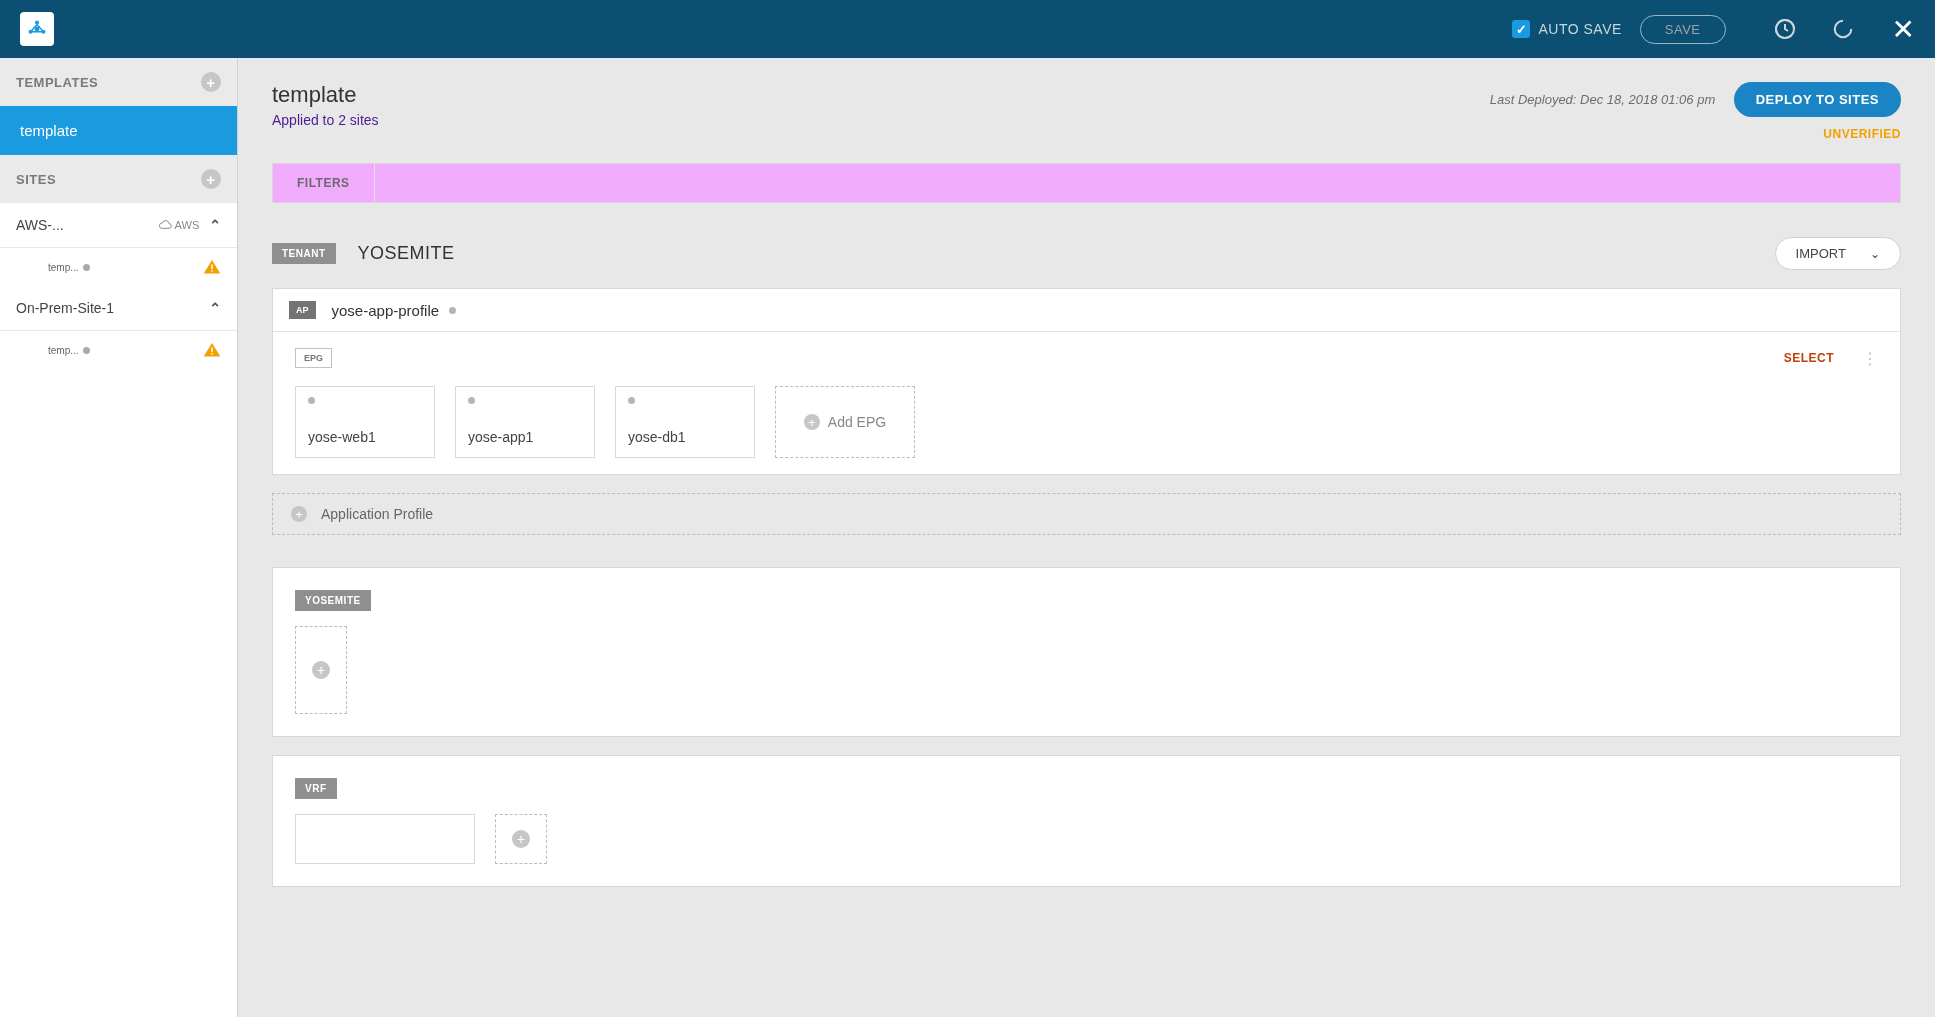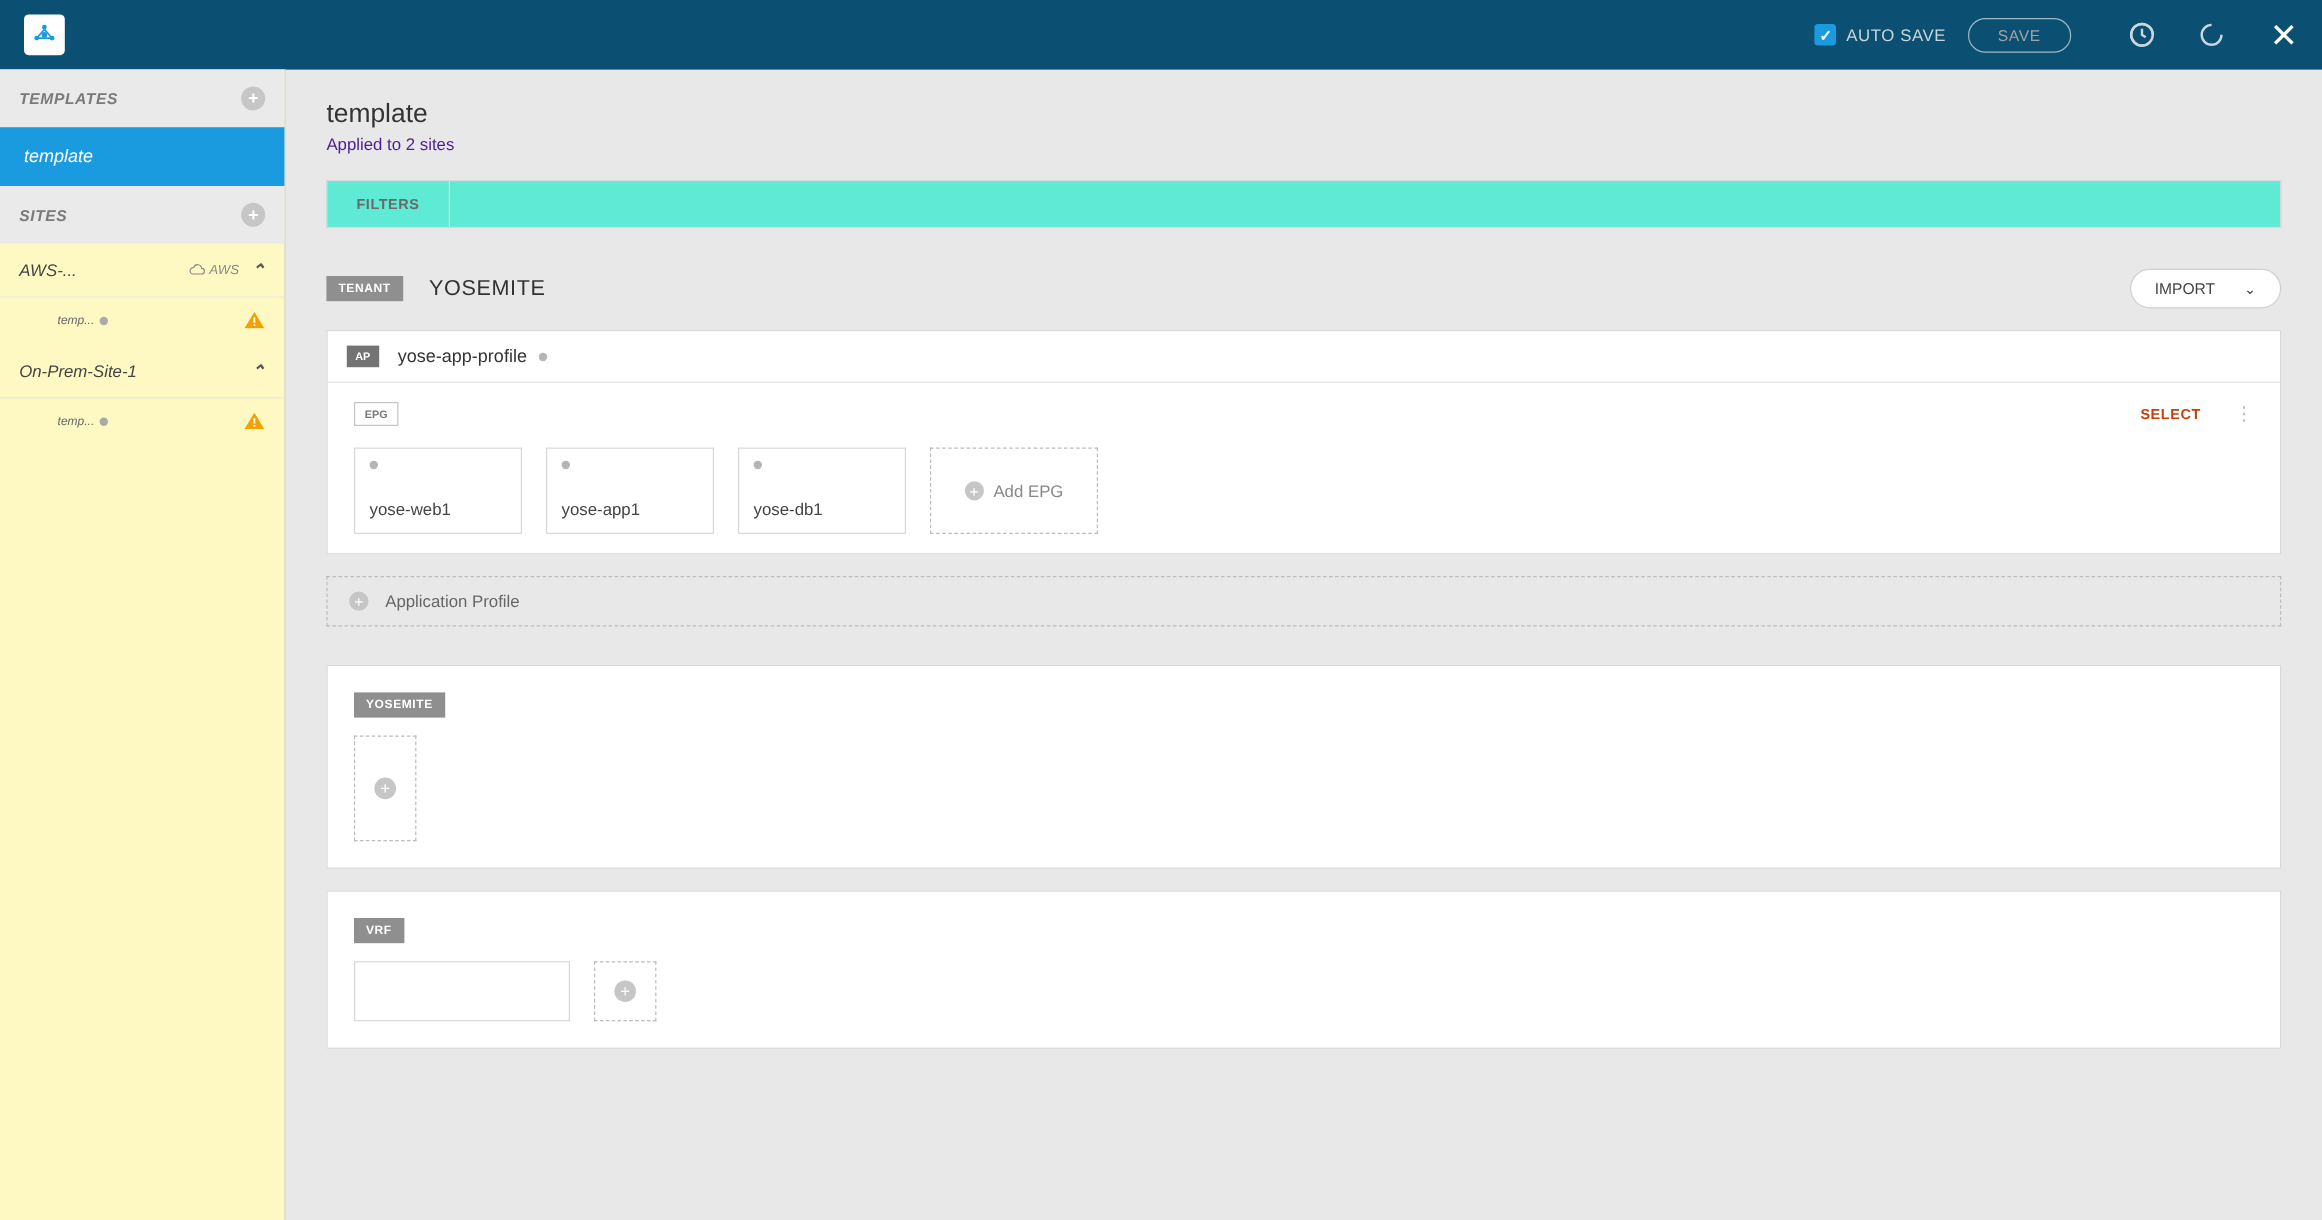--- a/index.html
+++ b/index.html
@@ -12,21 +12,21 @@
 .topbar-spacer { flex: 1; }
 .autosave { display: flex; align-items: center; margin-right: 18px; }
 .autosave-check { width: 18px; height: 18px; background: #1a9be0; border-radius: 3px; margin-right: 8px; display: inline-flex; align-items: center; justify-content: center; color: #fff; font-size: 13px; font-weight: bold; }
 .autosave-label { color: #c9d6dc; font-size: 14px; letter-spacing: 0.5px; }
 .save-btn { border: 1.5px solid #9db7c3; color: #a3a3a3; background: transparent; padding: 6px 24px; border-radius: 16px; font-size: 13px; letter-spacing: 0.5px; cursor: pointer; margin-right: 30px; }
 .topbar-icon { width: 26px; height: 26px; margin: 0 16px; color: #c9d6dc; cursor: pointer; display: inline-flex; align-items: center; justify-content: center; }
 .close-x { font-size: 28px; font-weight: 300; margin-left: 20px; cursor: pointer; color: #fff; }
 
 
 .layout { display: flex; height: calc(100% - 58px); }
-.sidebar { width: 238px; background: #fef9c3; border-right: 1px solid #d0d0d0; font-style: italic; }
+.sidebar { width: 238px; background: #ffffff; border-right: 1px solid #d0d0d0; }
 .main { flex: 1; padding: 24px 34px; overflow-y: auto; position: relative; }
 
 
 .sb-section-hdr { display: flex; align-items: center; justify-content: space-between; padding: 14px 16px; color: #7a7a7a; font-size: 13px; font-weight: 600; letter-spacing: 0.5px; background: #eaeaea; }
 .sb-plus { width: 20px; height: 20px; border-radius: 50%; background: #c6c6c6; display: inline-flex; align-items: center; justify-content: center; color: #fff; font-size: 15px; cursor: pointer; }
 .sb-item-active { background: #1a9be0; color: #fff; padding: 16px 20px; font-size: 15px; }
 .sb-site-row { display: flex; align-items: center; padding: 14px 16px; font-size: 14px; color: #444; border-bottom: 1px solid #e8e8e8; cursor: pointer; }
 .sb-site-row .name { flex: 1; }
 .sb-cloud { display: inline-flex; align-items: center; font-size: 11px; color: #888; margin-left: 4px; }
 .sb-cloud svg { width: 16px; height: 12px; margin-right: 2px; }
@@ -39,21 +39,21 @@
 
 .main-hdr { display: flex; align-items: flex-start; margin-bottom: 22px; }
 .main-title { font-size: 22px; color: #333; font-weight: 400; }
 .main-sub { color: #4c1d95; font-size: 14px; margin-top: 4px; }
 .main-hdr-right { margin-left: auto; text-align: right; }
 .last-deployed { color: #6e6e6e; font-style: italic; font-size: 13px; display: inline-block; margin-right: 14px; }
 .deploy-btn { background: #1a84c4; color: #fff; border: none; padding: 10px 22px; border-radius: 18px; font-size: 13px; font-weight: 600; letter-spacing: 0.5px; cursor: pointer; }
 .unverified { color: #f2a100; font-size: 12px; font-weight: 600; letter-spacing: 0.5px; margin-top: 10px; }
 
 
-.filters-bar { background: #5eead4; border: 1px solid #d8d8d8; display: flex; align-items: center; height: 40px; margin-bottom: 34px; }
+.filters-bar { background: #f0abfc; border: 1px solid #d8d8d8; display: flex; align-items: center; height: 40px; margin-bottom: 34px; }
 .filters-label { padding: 0 24px; border-right: 1px solid #e2e2e2; color: #6a6a6a; font-size: 12px; font-weight: 600; letter-spacing: 0.5px; height: 100%; display: flex; align-items: center; }
 
 
 .tenant-row { display: flex; align-items: center; margin-bottom: 18px; }
 .badge { background: #8f8f8f; color: #fff; font-size: 10px; font-weight: 600; letter-spacing: 0.5px; padding: 5px 10px; }
 .tenant-name { font-size: 18px; color: #333; margin-left: 22px; letter-spacing: 0.5px; }
 .import-btn { margin-left: auto; background: #fff; border: 1px solid #d0d0d0; border-radius: 18px; padding: 8px 20px; font-size: 13px; color: #444; display: inline-flex; align-items: center; cursor: pointer; }
 .import-btn .chev { margin-left: 24px; font-size: 12px; }
 
 
@@ -177,20 +177,27 @@
     </div>
   </aside>
 
   <main class="main">
 
     <div class="main-hdr">
       <div>
         <div class="main-title">template</div>
         <div class="main-sub">Applied to 2 sites</div>
       </div>
+      <div class="main-hdr-right">
+        <div>
+          <span class="last-deployed">Last Deployed: Dec 18, 2018 01:06 pm</span>
+          <button class="deploy-btn">DEPLOY TO SITES</button>
+        </div>
+        <div class="unverified">UNVERIFIED</div>
+      </div>
     </div>
 
     <div class="filters-bar">
       <div class="filters-label">FILTERS</div>
       <div style="flex:1;height:100%;"></div>
     </div>
 
     <div class="tenant-row">
       <span class="badge">TENANT</span>
       <span class="tenant-name">YOSEMITE</span>

